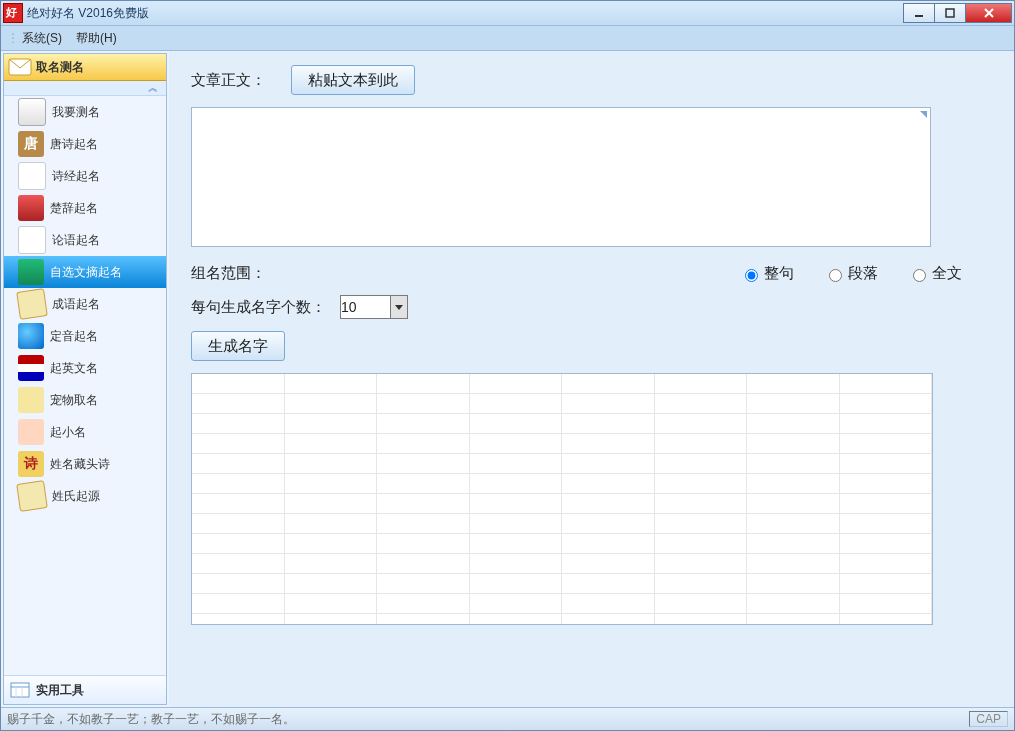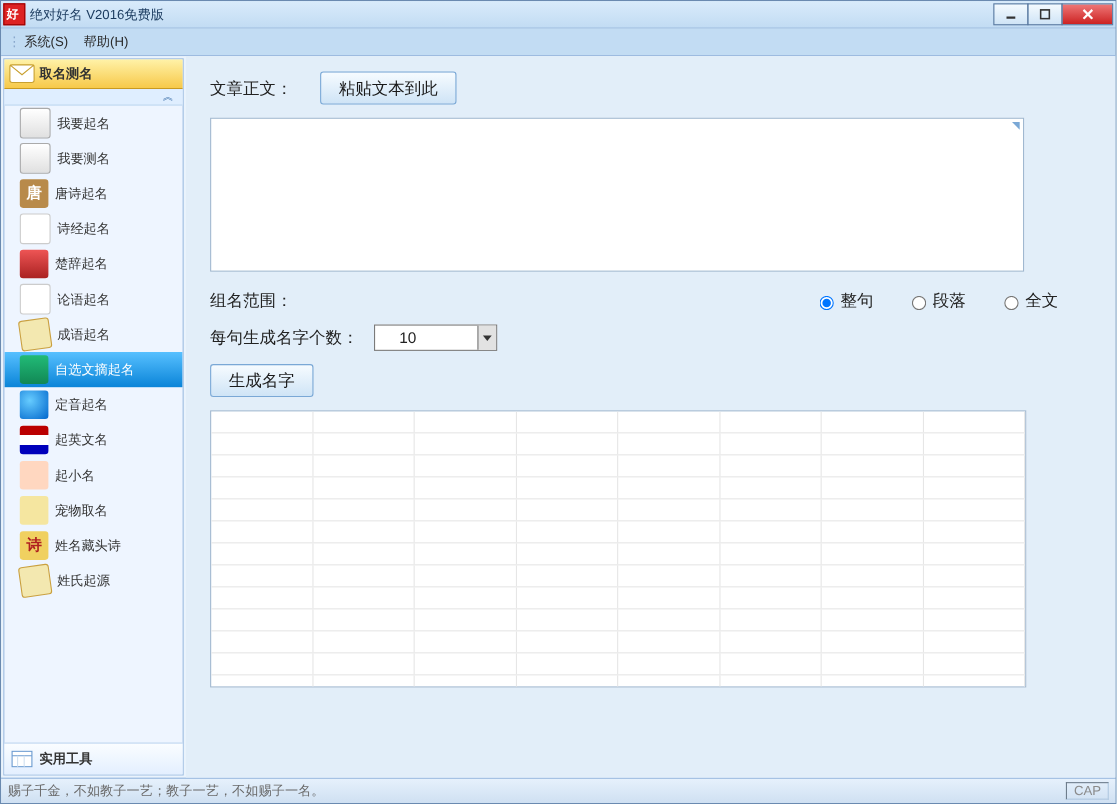--- a/index.html
+++ b/index.html
@@ -36,21 +36,21 @@
   .main{flex:1;background:#e2eef9;padding:14px 22px 10px 22px;position:relative;overflow:hidden;}
   .row{display:flex;align-items:center;margin-bottom:12px;font-size:15px;color:#222;}
   .row .label{min-width:100px;}
   .btn{height:28px;padding:0 16px;background:linear-gradient(#f6fbff,#cfe4f6);border:1px solid #7aa8d6;border-radius:3px;font-size:15px;color:#1a1a1a;cursor:default;display:inline-flex;align-items:center;}
   textarea.article{width:740px;height:140px;resize:none;border:1px solid #a0b8d0;background:#fff;font-family:inherit;font-size:13px;padding:4px;box-sizing:border-box;}
   .ta-wrap{position:relative;width:740px;}
   .ta-wrap .tri{position:absolute;right:4px;top:4px;width:0;height:0;border-left:7px solid transparent;border-top:7px solid #7aa8d6;}
   .radio-group{display:flex;align-items:center;}
   .radio-group label{display:flex;align-items:center;margin-right:30px;font-size:15px;}
   .radio-group input{margin-right:6px;}
-  .combo{width:66px;height:22px;border:1px solid #7a7a7a;background:#fff;display:inline-flex;align-items:center;padding:0 22px;font-size:14px;position:relative;margin-left:14px;}
+  .combo{width:66px;height:22px;border:1px solid #7a7a7a;background:#fff;display:inline-flex;align-items:center;padding:0 0;font-size:14px;position:relative;margin-left:14px;}
   .combo .dd{position:absolute;right:0;top:0;bottom:0;width:16px;background:#e2e2e2;border-left:1px solid #7a7a7a;display:flex;align-items:center;justify-content:center;}
   .combo .dd::after{content:"";width:0;height:0;border-left:4px solid transparent;border-right:4px solid transparent;border-top:5px solid #333;}
   .grid{width:740px;height:250px;border:1px solid #a0b8d0;background:#fff;overflow:hidden;}
   .grid-row{height:19px;border-bottom:1px solid #e6e6e6;display:flex;}
   .grid-cell{border-right:1px solid #e6e6e6;flex:1;min-width:88px;}
   
   .statusbar{height:22px;background:linear-gradient(#e6f1fc,#cfe0f2);border-top:1px solid #9dbbe0;display:flex;align-items:center;padding:0 6px;color:#6a6a6a;font-size:12px;}
   .statusbar .left{flex:1;}
   .statusbar .cap{border:1px inset #b0c8e0;padding:0 6px;color:#8a8a8a;}
   
@@ -109,65 +109,61 @@
             <polyline points="1,1 12,10 23,1" fill="none" stroke="#c8a030"></polyline>
           </svg>
         <span>取名测名</span>
       </div>
       <div class="sb-collapse">
         <span>︽</span>
       </div>
       <div class="sb-list" id="sb-list">
           <div class="sb-item">
             <div class="ico ico-person"></div>
-            <span class="lab">我要起名</span>
-          </div>
-          <div class="sb-item">
-            <div class="ico ico-person"></div>
             <span class="lab">我要测名</span>
           </div>
           <div class="sb-item">
             <div class="ico ico-tang">唐</div>
             <span class="lab">唐诗起名</span>
           </div>
           <div class="sb-item">
             <div class="ico ico-list"></div>
             <span class="lab">诗经起名</span>
           </div>
           <div class="sb-item">
             <div class="ico ico-red"></div>
             <span class="lab">楚辞起名</span>
           </div>
           <div class="sb-item">
             <div class="ico ico-list"></div>
             <span class="lab">论语起名</span>
-          </div>
-          <div class="sb-item">
-            <div class="ico ico-scroll"></div>
-            <span class="lab">成语起名</span>
           </div>
           <div class="sb-item selected">
             <div class="ico ico-book"></div>
             <span class="lab">自选文摘起名</span>
           </div>
           <div class="sb-item">
+            <div class="ico ico-scroll"></div>
+            <span class="lab">成语起名</span>
+          </div>
+          <div class="sb-item">
             <div class="ico ico-sound"></div>
             <span class="lab">定音起名</span>
           </div>
           <div class="sb-item">
             <div class="ico ico-flag"></div>
             <span class="lab">起英文名</span>
           </div>
           <div class="sb-item">
+            <div class="ico ico-dog"></div>
+            <span class="lab">宠物取名</span>
+          </div>
+          <div class="sb-item">
             <div class="ico ico-baby"></div>
             <span class="lab">起小名</span>
-          </div>
-          <div class="sb-item">
-            <div class="ico ico-dog"></div>
-            <span class="lab">宠物取名</span>
           </div>
           <div class="sb-item">
             <div class="ico ico-poem">诗</div>
             <span class="lab">姓名藏头诗</span>
           </div>
           <div class="sb-item">
             <div class="ico ico-scroll"></div>
             <span class="lab">姓氏起源</span>
           </div>
         </div>

